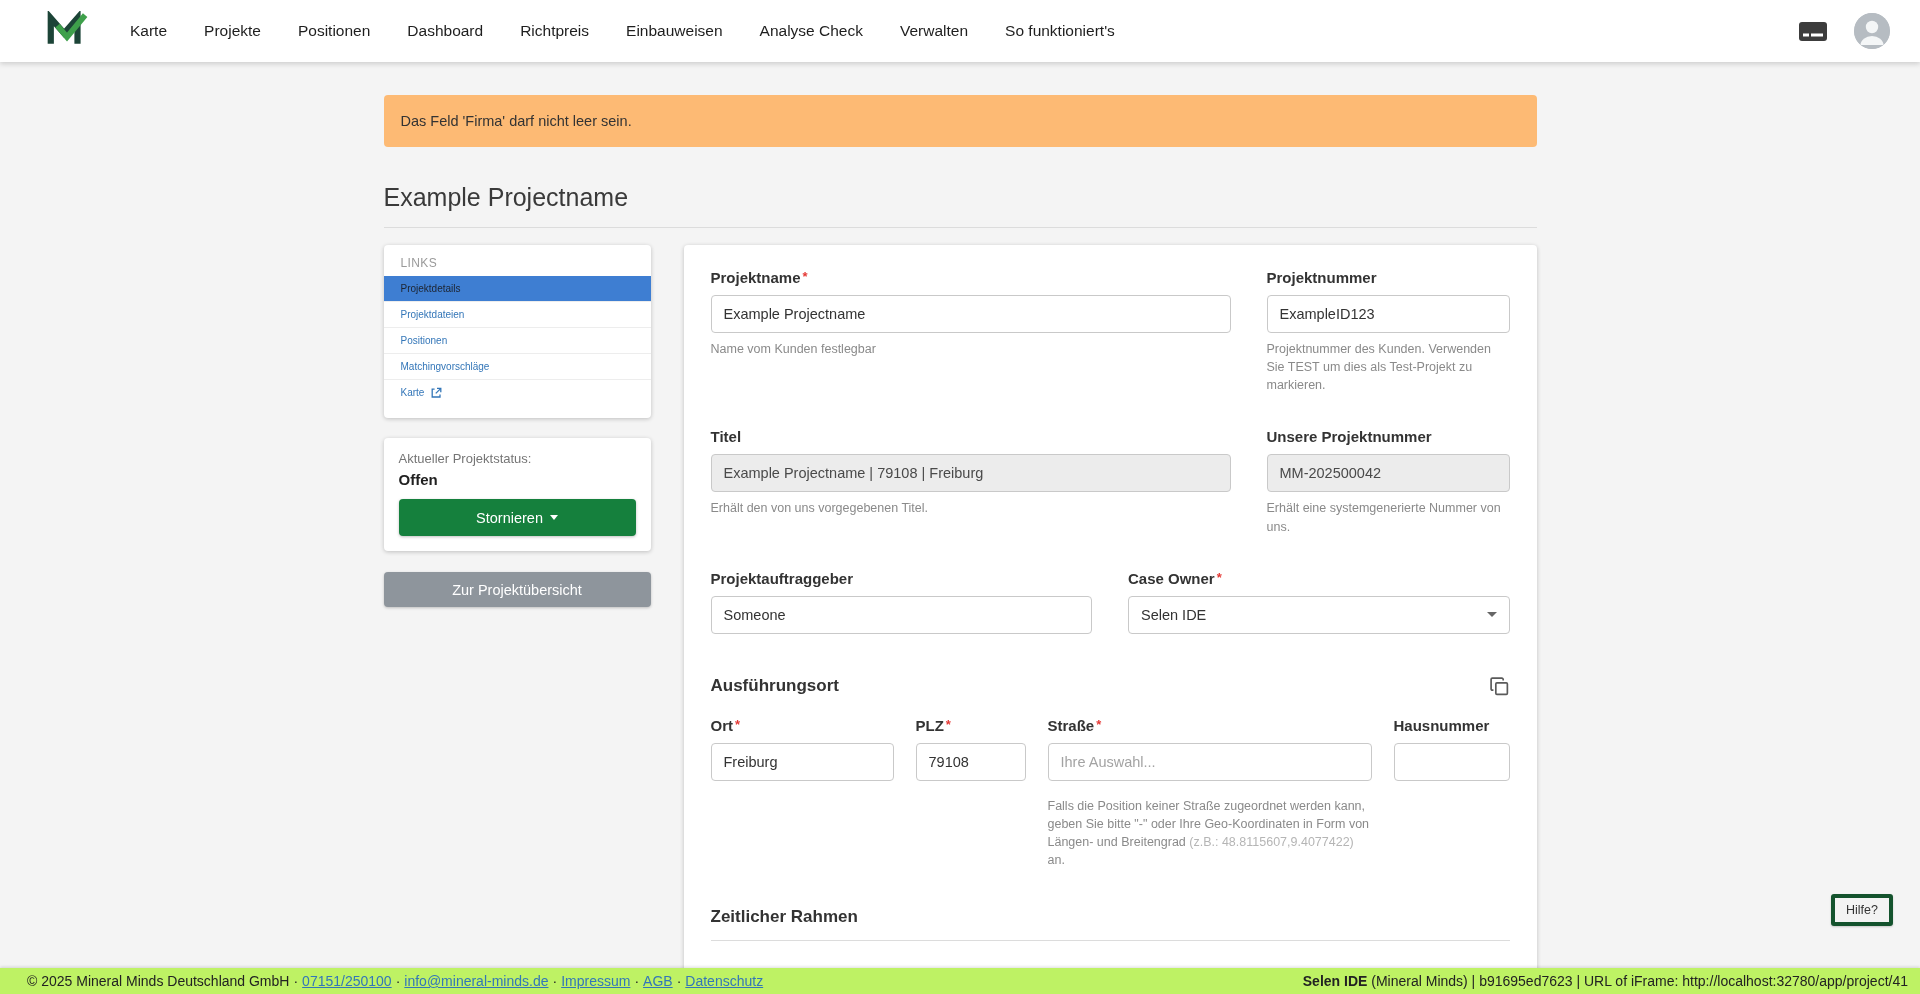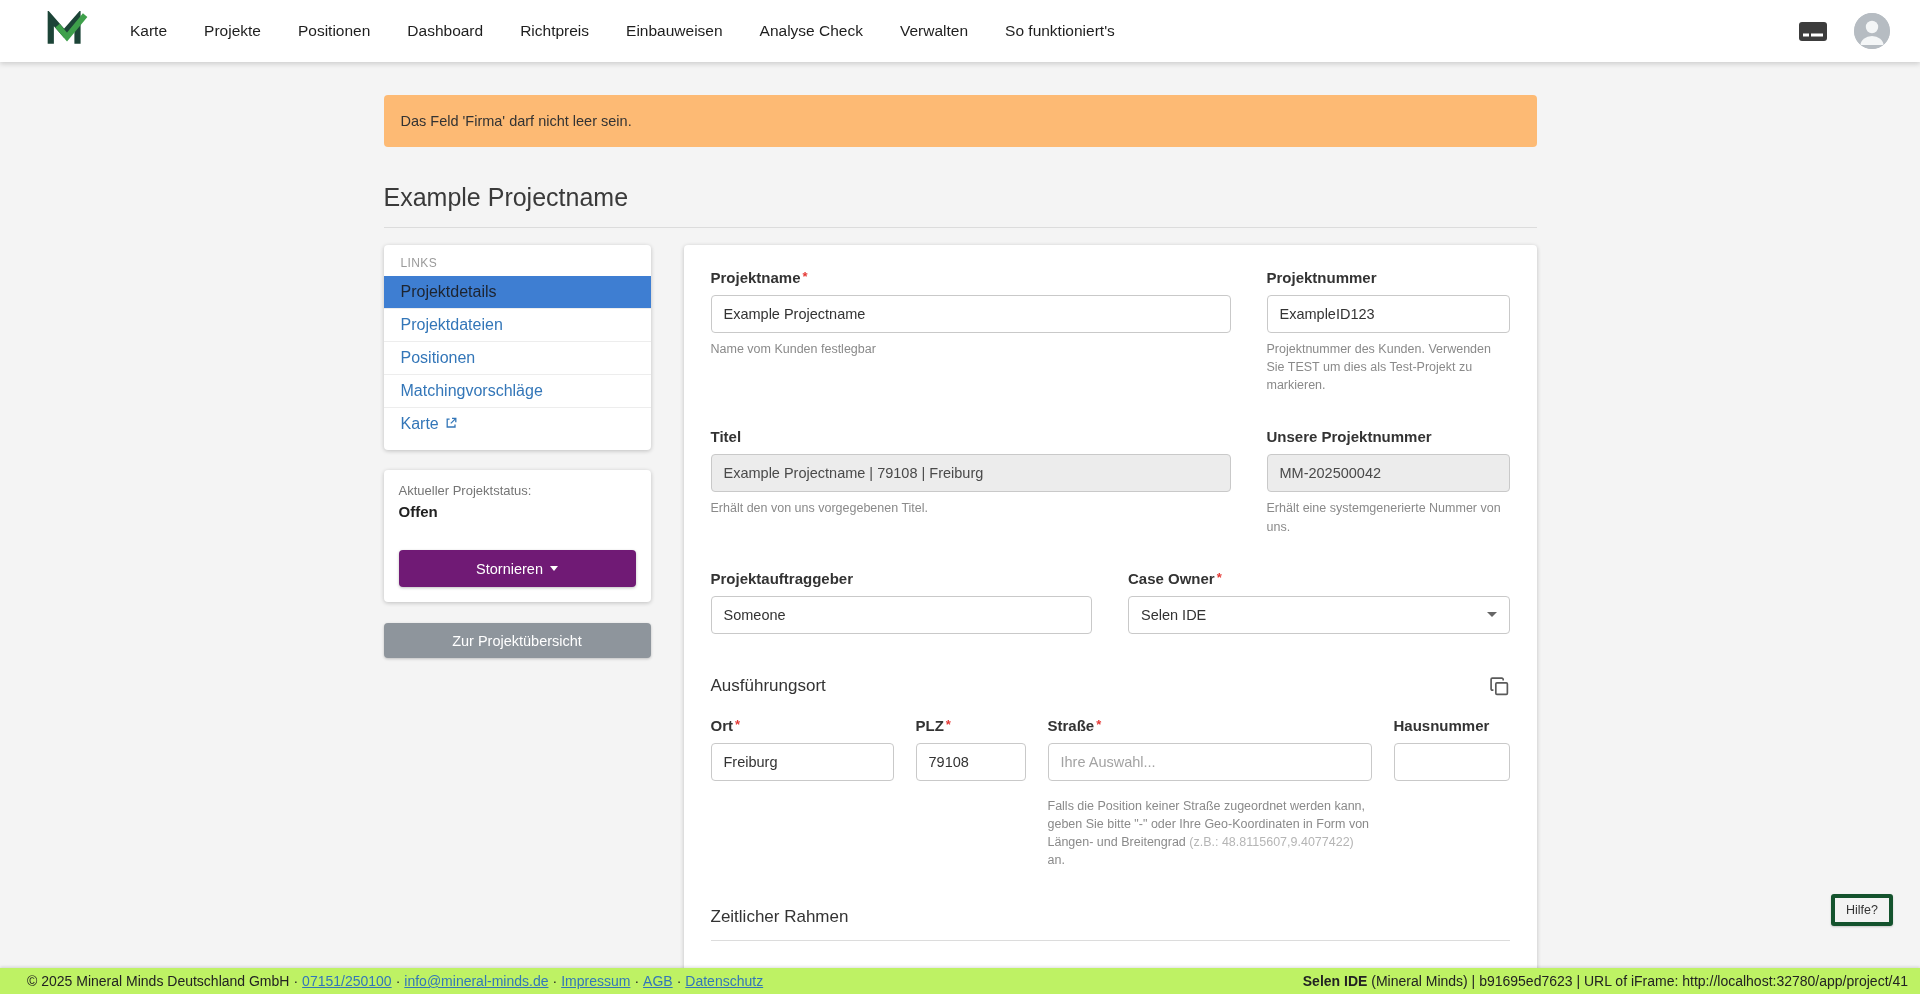--- a/index.html
+++ b/index.html
@@ -40,31 +40,31 @@
   
   .sidebar { width: 267px; flex: 0 0 267px; }
   .card {
     background: #fff; border-radius: 4px;
     box-shadow: 0 1px 4px rgba(0,0,0,.22);
   }
   .links-card { overflow: hidden; padding-bottom: 10px; }
   .links-header { padding: 11px 17px 6px; font-size: 12px; color: #9a9a9a; letter-spacing: .4px; }
   .sg-item {
     display: flex; align-items: flex-start; gap: 6px;
-    padding: 7px 17px; font-size: 16px; color: #3376b8; cursor: pointer; text-decoration: none;
+    padding: 7px 17px; font-size: 10px; color: #3376b8; cursor: pointer; text-decoration: none;
   }
   .sg-item + .sg-item { border-top: 1px solid #ededed; }
   .sg-item.active { background: #3e7ed2; color: #1d2430; border-top: none; }
 
   .status-card { margin-top: 20px; padding: 13px 15px 15px; }
   .status-label { font-size: 13px; color: #757575; }
   .status-value { font-size: 15px; font-weight: bold; color: #212121; margin-top: 5px; }
   .btn { border: none; border-radius: 4px; cursor: pointer; font-family: inherit; }
   .btn-danger {
-    margin-top: 30px; width: 100%; height: 37px; background: #701a75; color: #fff;
+    margin-top: 11px; width: 100%; height: 37px; background: #15803d; color: #fff;
     font-size: 14.5px; box-shadow: 0 1px 3px rgba(0,0,0,.25);
     display: flex; align-items: center; justify-content: center; gap: 7px;
   }
   .caret-down { width: 0; height: 0; border-left: 4.5px solid transparent; border-right: 4.5px solid transparent; border-top: 5px solid #fff; display: inline-block; }
   .btn-overview {
     margin-top: 21px; width: 100%; height: 35px; background: #8e959c; color: #fff;
     font-size: 14.5px; box-shadow: 0 1px 3px rgba(0,0,0,.22);
   }
 
   
@@ -87,21 +87,21 @@
   .hint .light { color: #b5b5b5; }
 
   .select-box {
     height: 38px; border: 1px solid #c9c9c9; border-radius: 4px; background: #fff;
     display: flex; align-items: center; justify-content: space-between; padding: 0 12px;
     font-size: 14.5px; color: #333; cursor: pointer;
   }
   .select-caret { width: 0; height: 0; border-left: 5px solid transparent; border-right: 5px solid transparent; border-top: 5.5px solid #666; }
 
   .section-head { display: flex; align-items: center; justify-content: space-between; margin-top: 42px; }
-  .section-title { font-size: 17px; font-weight: normal; color: #333; }
+  .section-title { font-size: 17px; font-weight: bold; color: #333; }
   .section-divider { border-bottom: 1px solid #dcdcdc; margin-top: 13px; }
   .addr-hint { grid-column: 3; }
 
   
   .help-btn {
     position: absolute; right: 27px; bottom: 68px;
     background: #f3f3f3; border: 4px solid #14532d; border-radius: 3px;
     padding: 5px 11px; font-size: 12.5px; color: #333; cursor: pointer;
     box-shadow: 0 1px 2px rgba(0,0,0,.18); font-family: inherit;
   }

